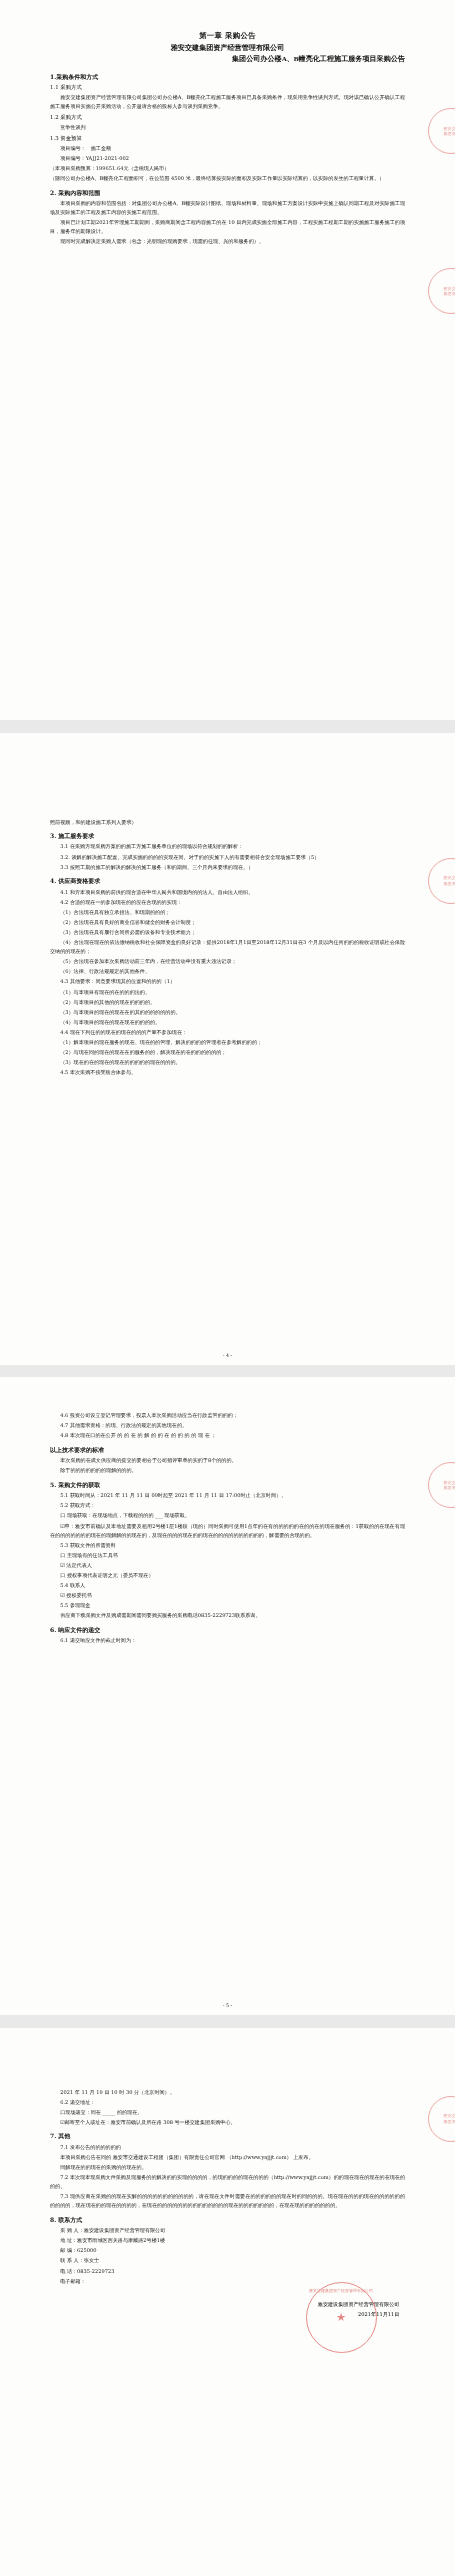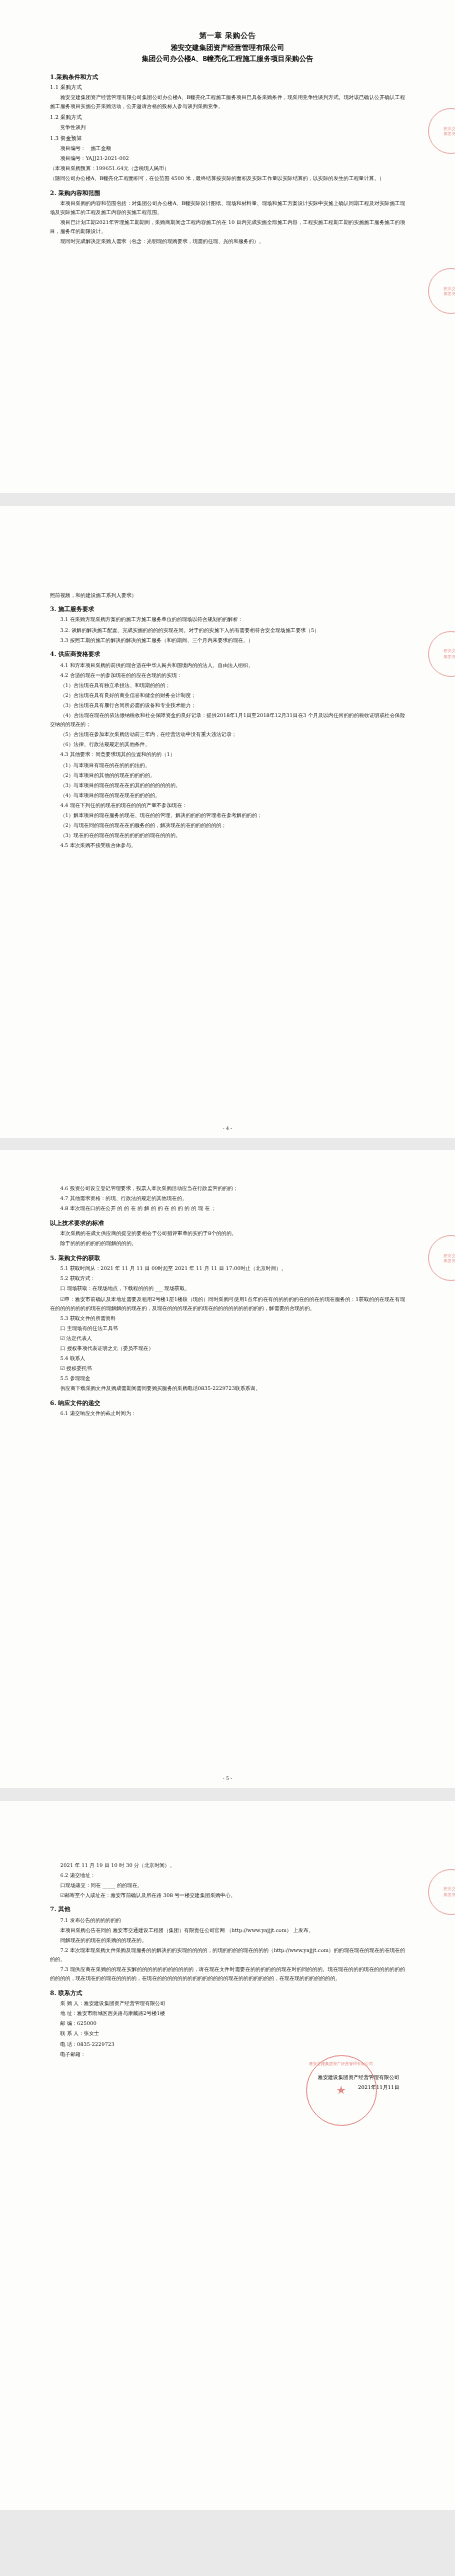--- a/index.html
+++ b/index.html
@@ -12,21 +12,21 @@
     overflow:hidden;
     box-sizing:border-box;
     padding:0;
   }
   .page-inner{
     padding:30px 50px 17px 50px;
     box-sizing:border-box;
     position:relative;
     height:100%;
   }
-  .p1{height:493px;}
+  .p1{height:720px;}
   .p2{height:632px;}
   .p3{height:638px;}
   .p4{height:709px;}
 
   .sep{height:12.5px;background:#e9e9e9;}
 
   .title-main{
     text-align:center;
     font-family:"DejaVu Serif","Liberation Serif",serif;
     font-weight:bold;
@@ -39,22 +39,22 @@
   .title-sub{
     text-align:center;
     font-family:"DejaVu Serif","Liberation Serif",serif;
     font-weight:bold;
     font-size:7.1px;
     line-height:10.8px;
     margin:0 0 1.1px 0;
     color:#111;
   }
   .title-sub2{
-    text-align:center;
-    font-family:Liberation Mono, monospace;
+    text-align:right;
+    font-family:Liberation Serif, serif;
     font-weight:bold;
     font-size:7.1px;
     line-height:10.8px;
     margin:0 0 6.8px 0;
     color:#111;
   }
   .h2{
     font-family:"DejaVu Serif","Liberation Serif",serif;
     font-weight:bold;
     font-size:6px;

